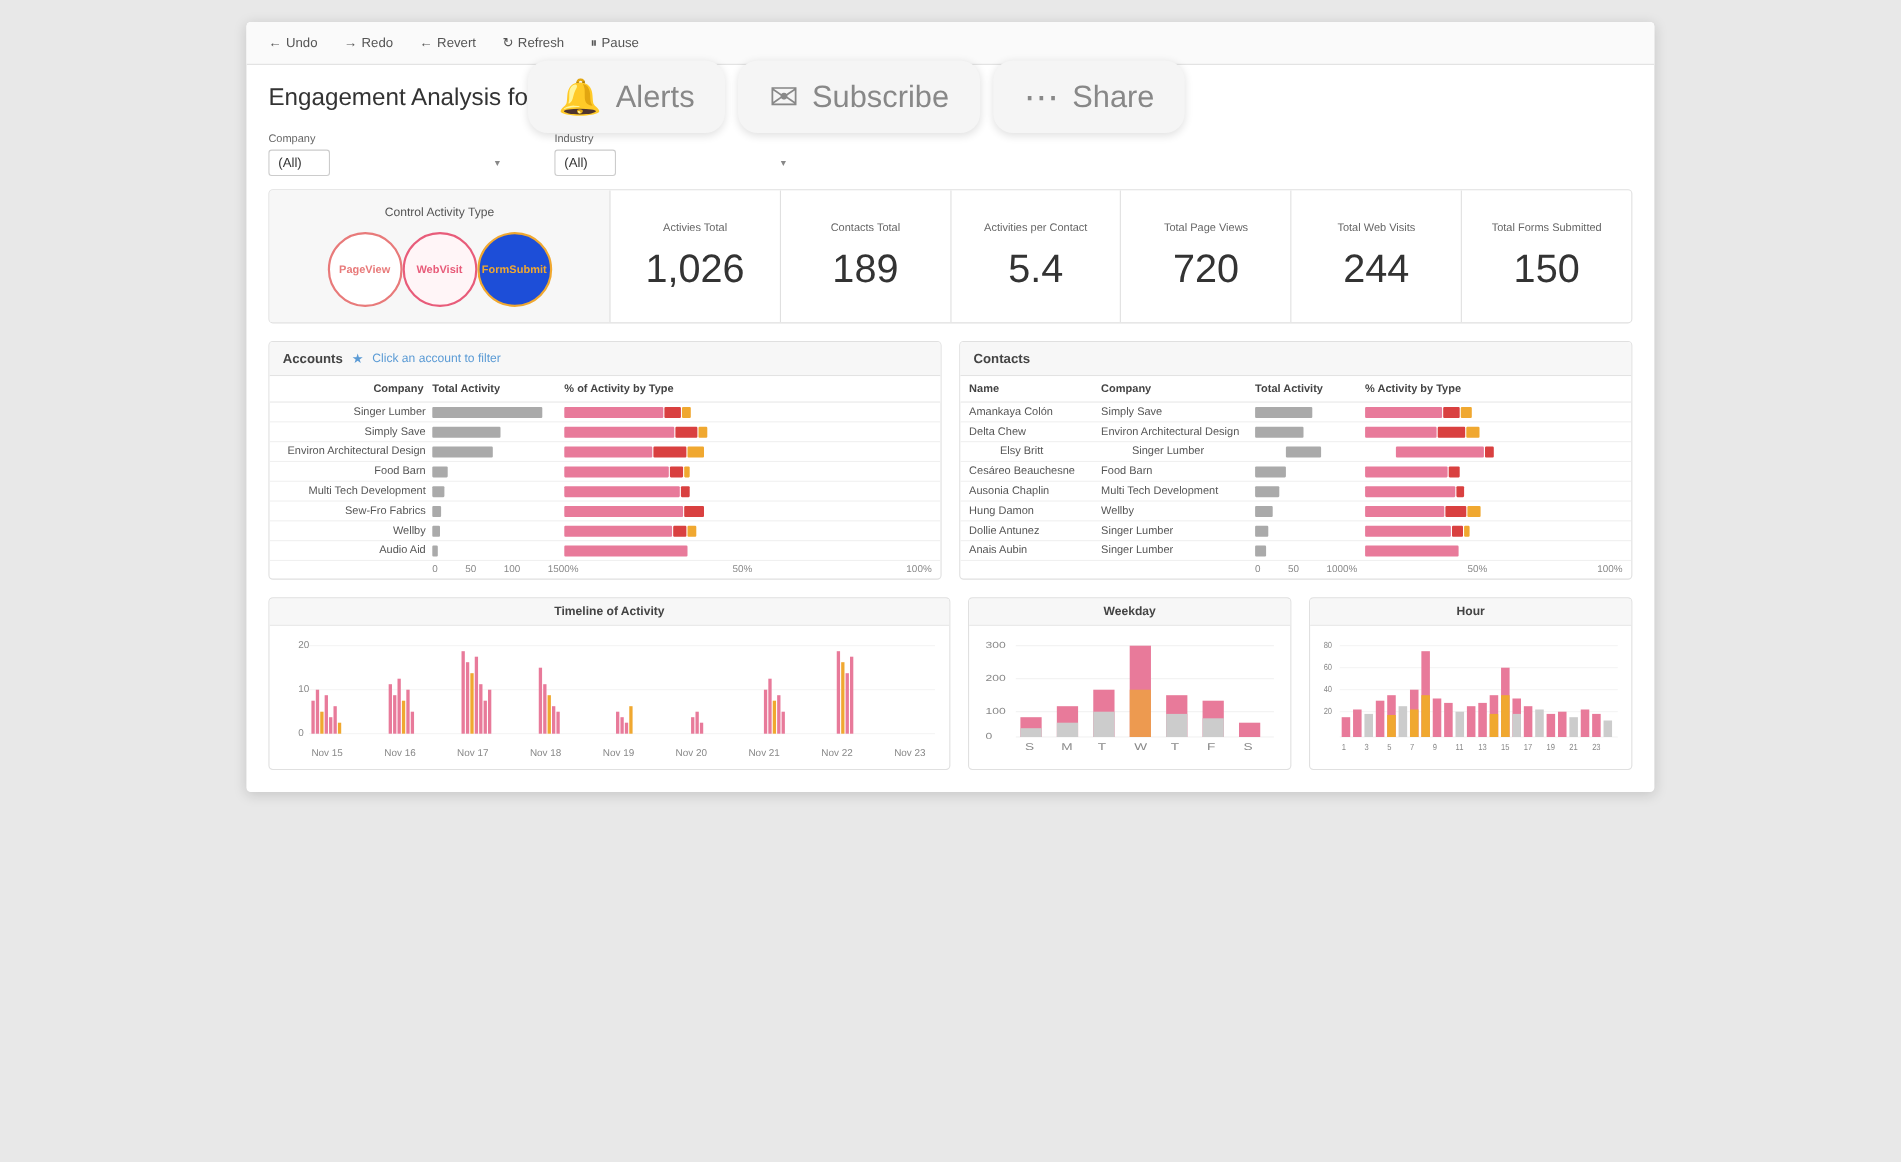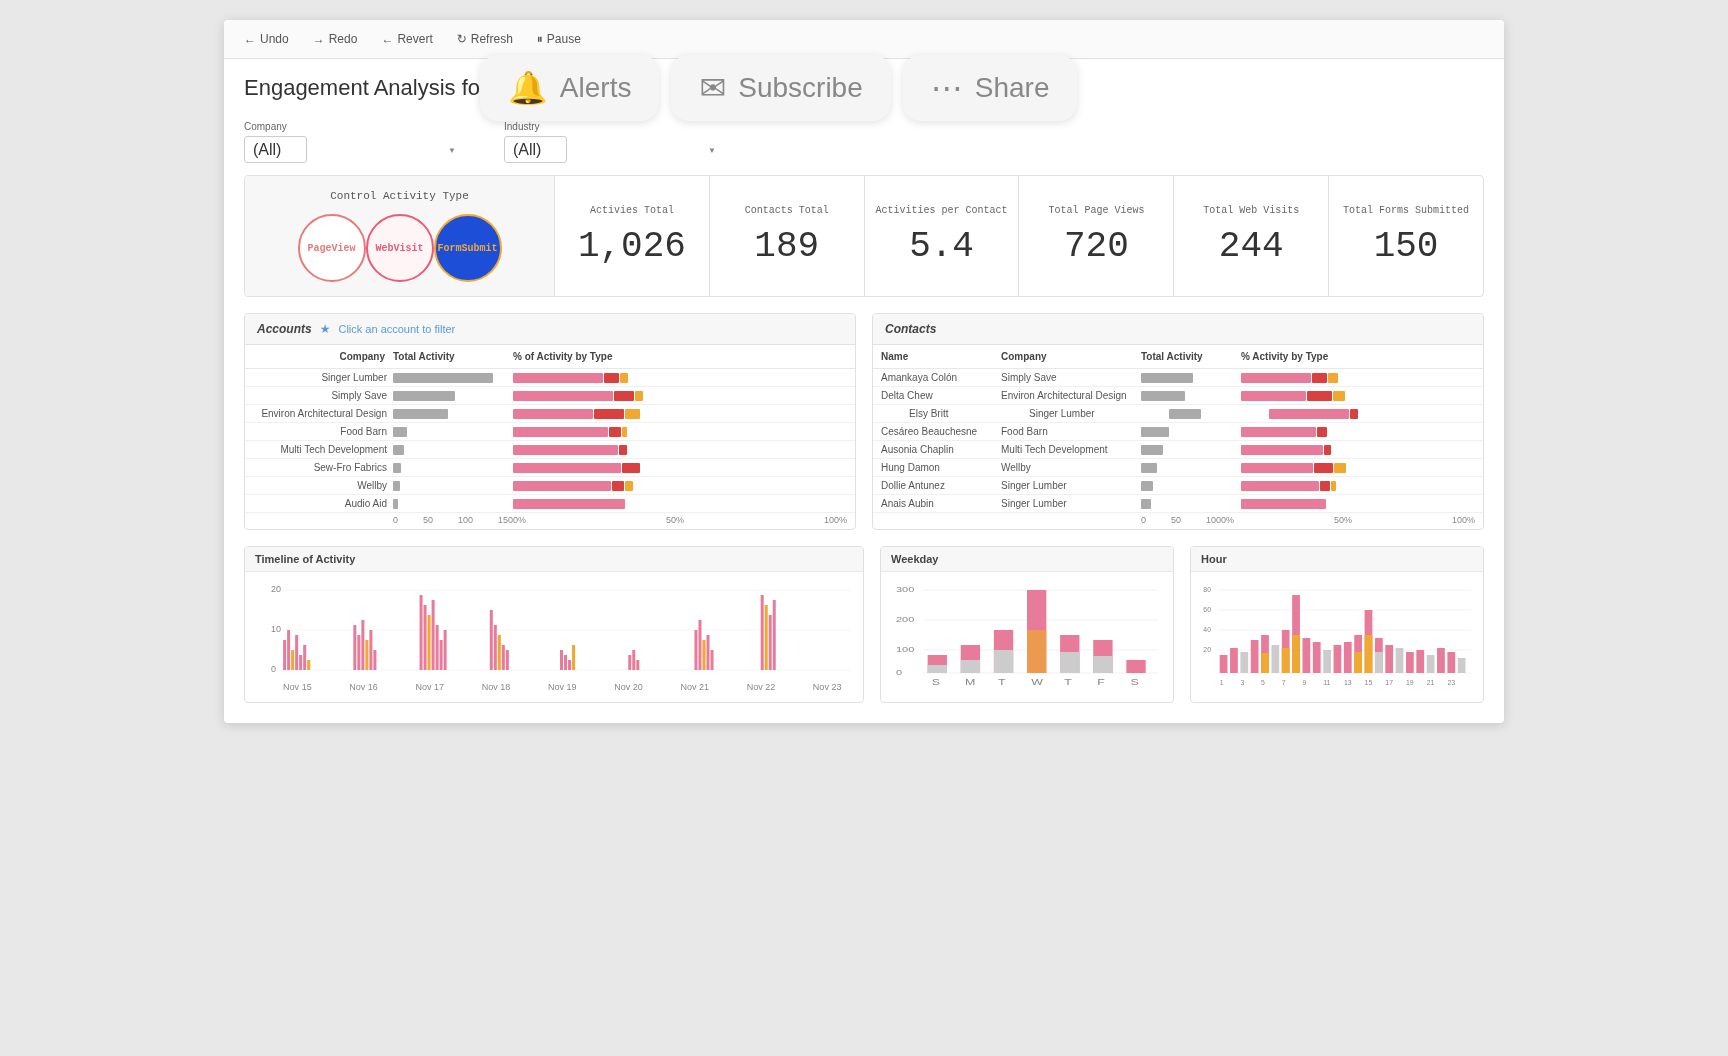--- a/index.html
+++ b/index.html
@@ -133,21 +133,21 @@
     .filter-select-group {
       display: flex;
       flex-direction: column;
       gap: 4px;
       min-width: 220px;
     }
     .filter-select {
       border: 1px solid #ccc;
       border-radius: 3px;
       padding: 4px 24px 4px 8px;
-      font-size: 16px;
+      font-size: 12px;
       color: #333;
       background: #fff;
       appearance: none;
       cursor: pointer;
       position: relative;
     }
     .filter-select-wrapper {
       position: relative;
     }
     .filter-select-wrapper::after {
@@ -161,21 +161,20 @@
       pointer-events: none;
     }
 
     
     .kpi-row {
       display: flex;
       margin: 0 20px 16px;
       border: 1px solid #e0e0e0;
       border-radius: 4px;
       overflow: hidden;
-      font-family: Liberation Mono, monospace;
     }
     .kpi-control {
       flex: 0 0 310px;
       background: #f7f7f7;
       border-right: 1px solid #e0e0e0;
       padding: 14px 16px;
       display: flex;
       flex-direction: column;
       align-items: center;
     }
@@ -264,21 +263,20 @@
       border-bottom: 1px solid #e0e0e0;
       padding: 8px 12px;
       display: flex;
       align-items: center;
       gap: 8px;
     }
     .panel-title {
       font-size: 12px;
       font-weight: 600;
       color: #444;
-      font-style: italic;
     }
     .panel-filter-hint {
       font-size: 11px;
       color: #5b9bd5;
     }
     .star-icon { color: #5b9bd5; }
 
     .table-header {
       display: flex;
       padding: 6px 8px;
@@ -364,21 +362,21 @@
       border: 1px solid #e0e0e0;
       border-radius: 4px;
       overflow: hidden;
     }
 
     .chart-title {
       padding: 6px 10px;
       font-size: 11px;
       font-weight: 600;
       color: #444;
-      text-align: left;
+      text-align: center;
       border-bottom: 1px solid #e8e8e8;
       background: #f7f7f7;
     }
 
     .chart-body {
       padding: 8px;
       height: 130px;
       position: relative;
     }
 

